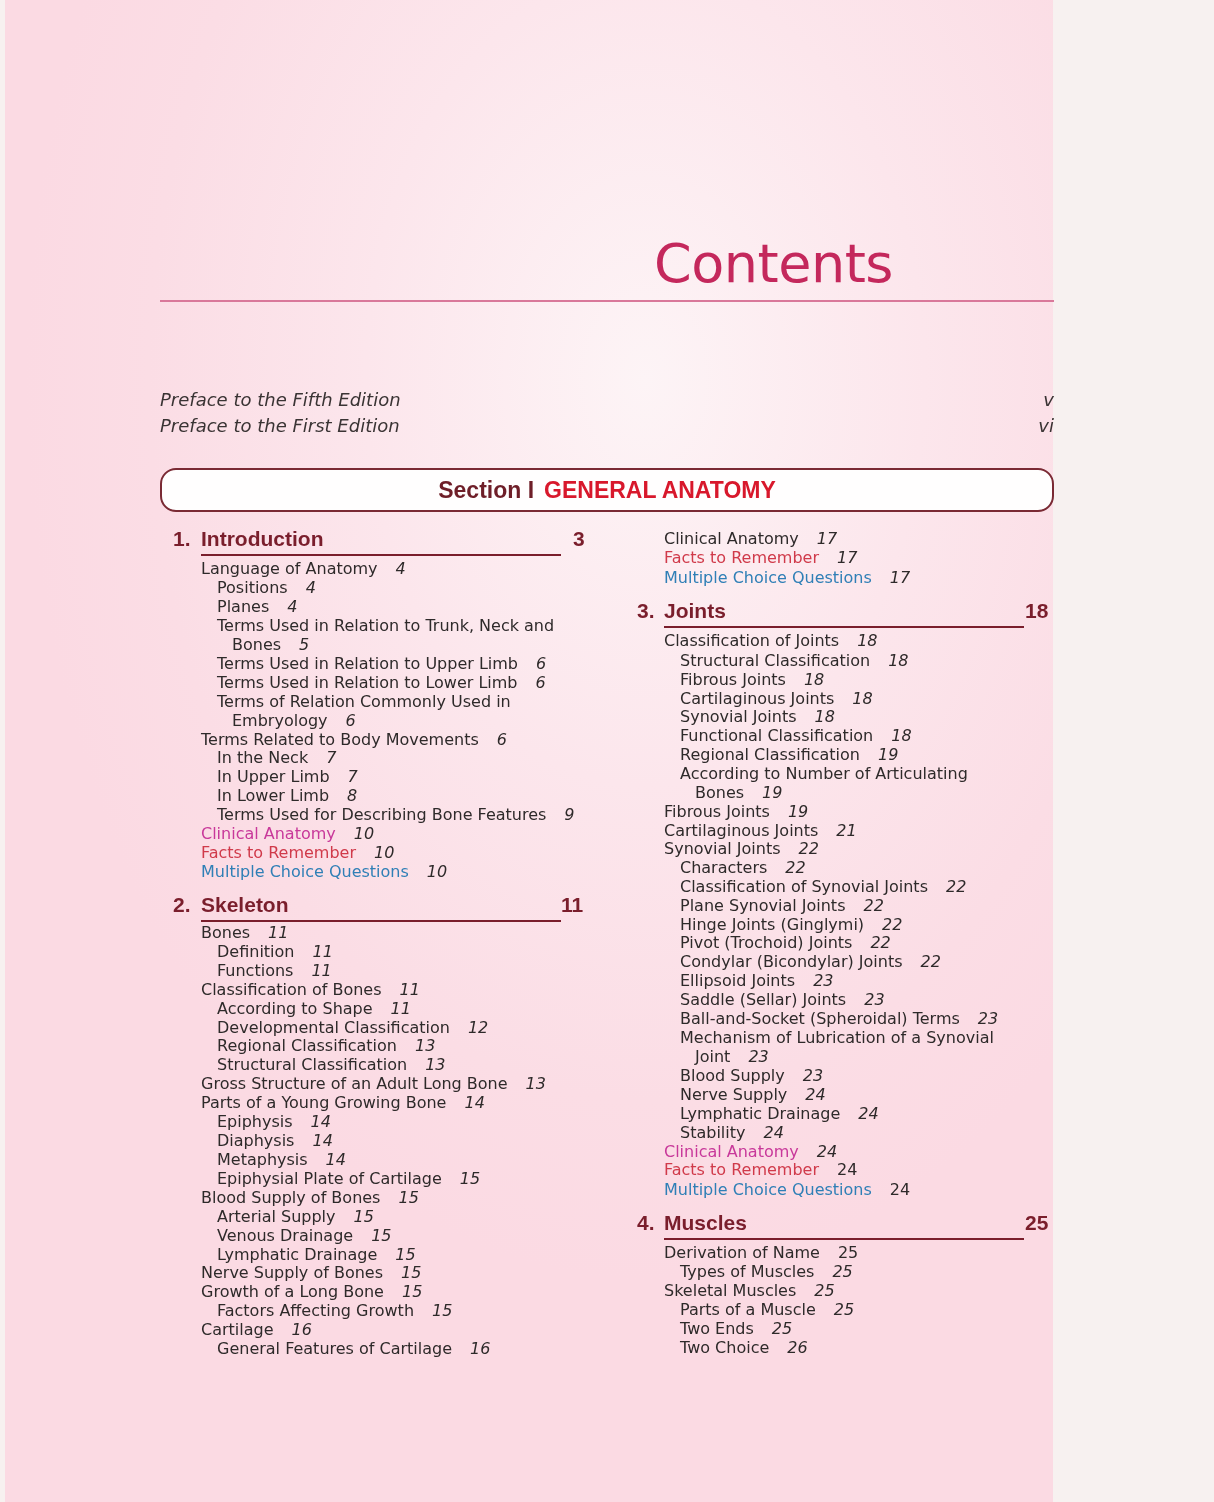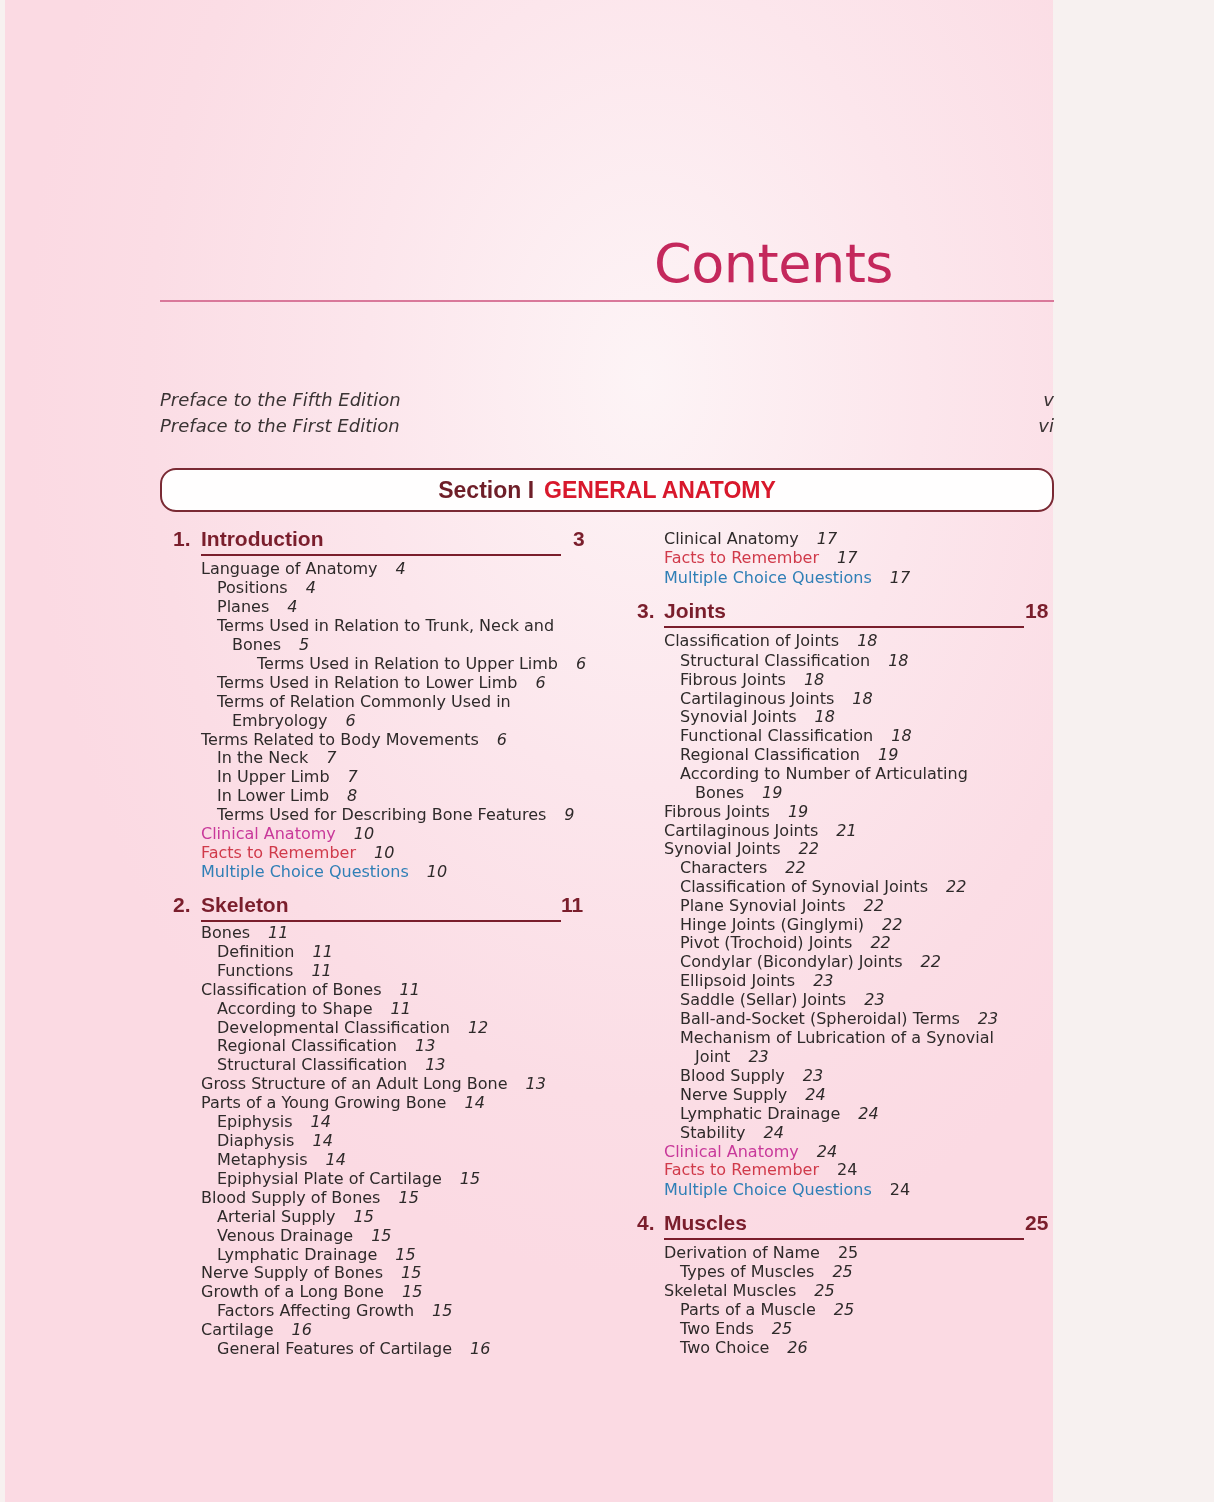--- a/index.html
+++ b/index.html
@@ -94,21 +94,21 @@
     <span class="ttl" style="left:27px;">Muscles</span>
     <div class="rule" style="left:27px; width:360px;"></div>
     <span class="cpg" style="left:388px;">25</span>
   </div>
 
   <div class="entry" style="left:196px; top:559px;"><span>Language of Anatomy</span><span class="p">4</span></div>
   <div class="entry" style="left:212px; top:578px;"><span>Positions</span><span class="p">4</span></div>
   <div class="entry" style="left:212px; top:597px;"><span>Planes</span><span class="p">4</span></div>
   <div class="entry" style="left:212px; top:616px;"><span>Terms Used in Relation to Trunk, Neck and</span></div>
   <div class="entry" style="left:227px; top:635px;"><span>Bones</span><span class="p">5</span></div>
-  <div class="entry" style="left:212px; top:654px;margin-left:40px;"><span>Terms Used in Relation to Upper Limb</span><span class="p">6</span></div>
+  <div class="entry" style="left:212px; top:654px;"><span>Terms Used in Relation to Upper Limb</span><span class="p">6</span></div>
   <div class="entry" style="left:212px; top:673px;"><span>Terms Used in Relation to Lower Limb</span><span class="p">6</span></div>
   <div class="entry" style="left:212px; top:692px;"><span>Terms of Relation Commonly Used in</span></div>
   <div class="entry" style="left:227px; top:711px;"><span>Embryology</span><span class="p">6</span></div>
   <div class="entry" style="left:196px; top:730px;"><span>Terms Related to Body Movements</span><span class="p">6</span></div>
   <div class="entry" style="left:212px; top:748px;"><span>In the Neck</span><span class="p">7</span></div>
   <div class="entry" style="left:212px; top:767px;"><span>In Upper Limb</span><span class="p">7</span></div>
   <div class="entry" style="left:212px; top:786px;"><span>In Lower Limb</span><span class="p">8</span></div>
   <div class="entry" style="left:212px; top:805px;"><span>Terms Used for Describing Bone Features</span><span class="p">9</span></div>
   <div class="entry" style="left:196px; top:824px;"><span class="c-clin">Clinical Anatomy</span><span class="p">10</span></div>
   <div class="entry" style="left:196px; top:843px;"><span class="c-facts">Facts to Remember</span><span class="p">10</span></div>

